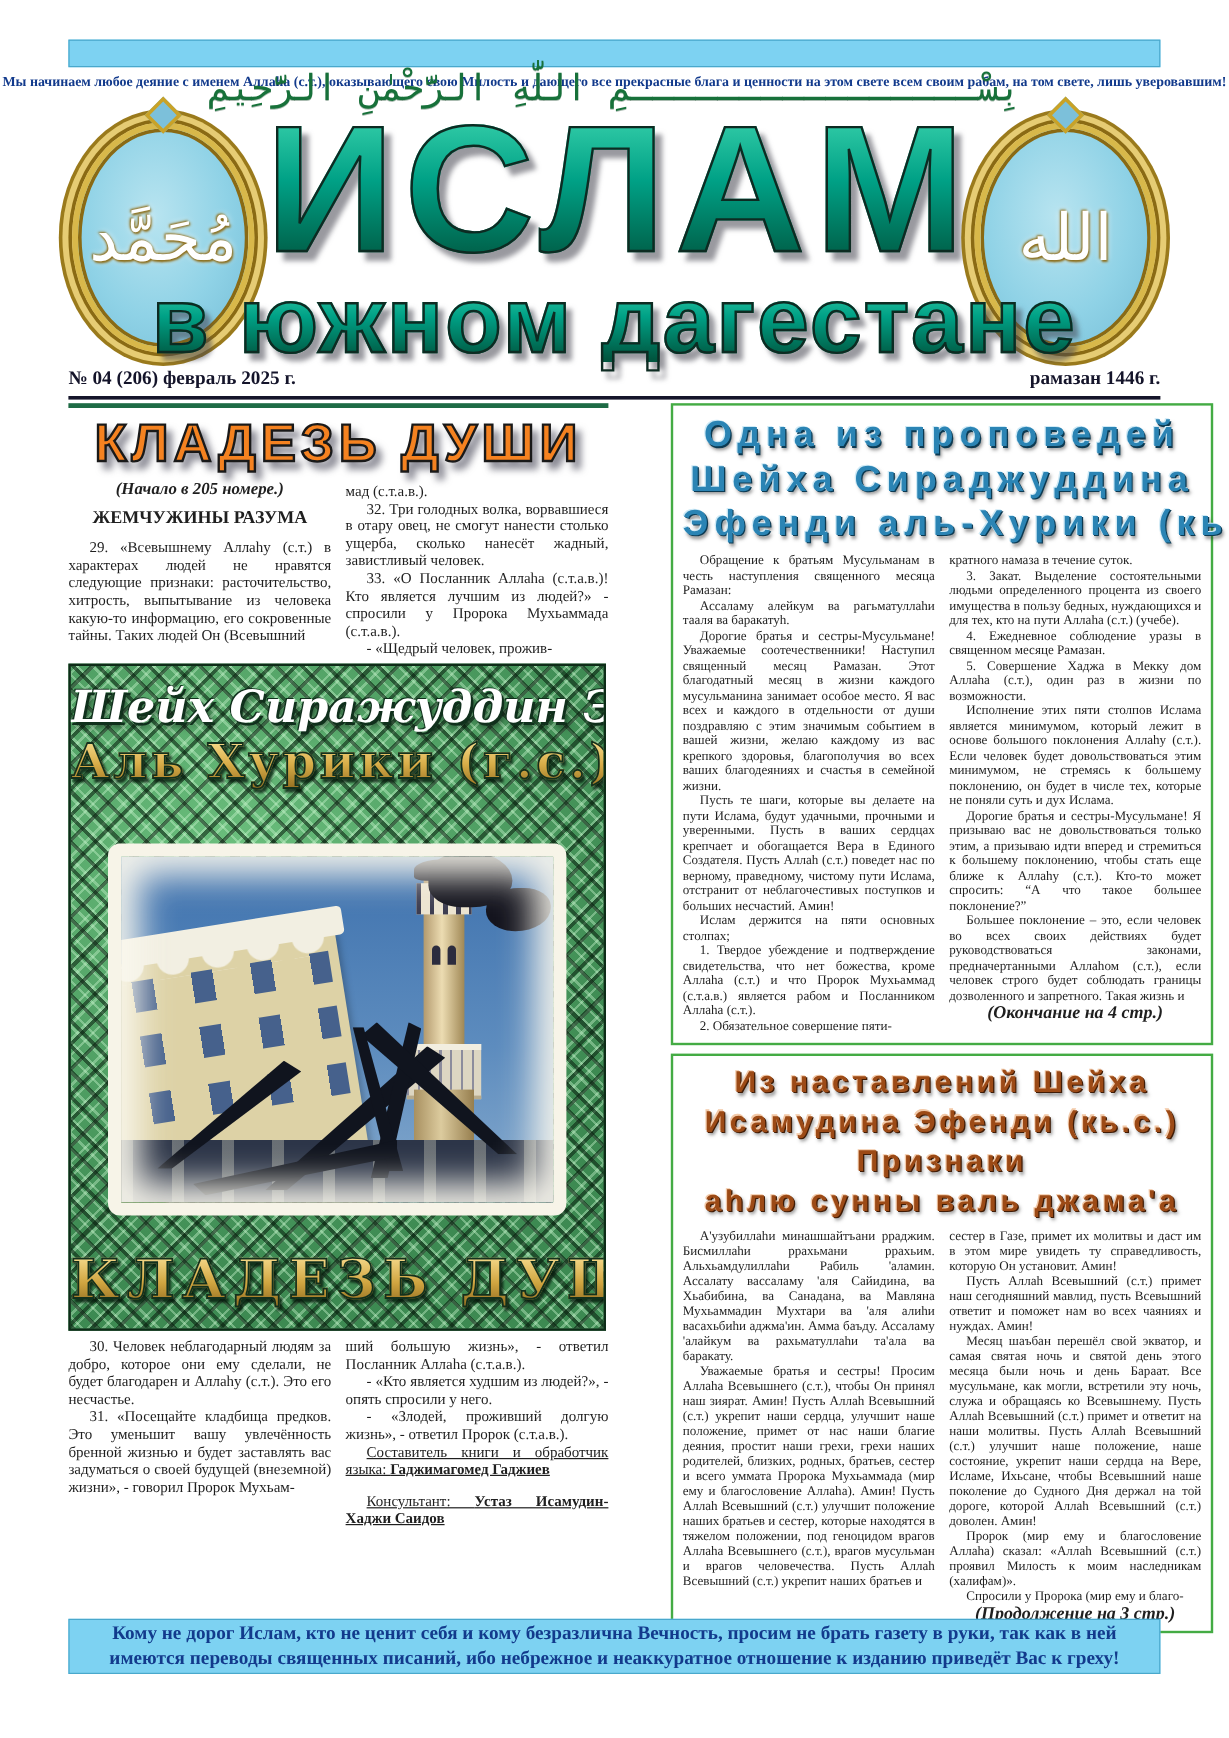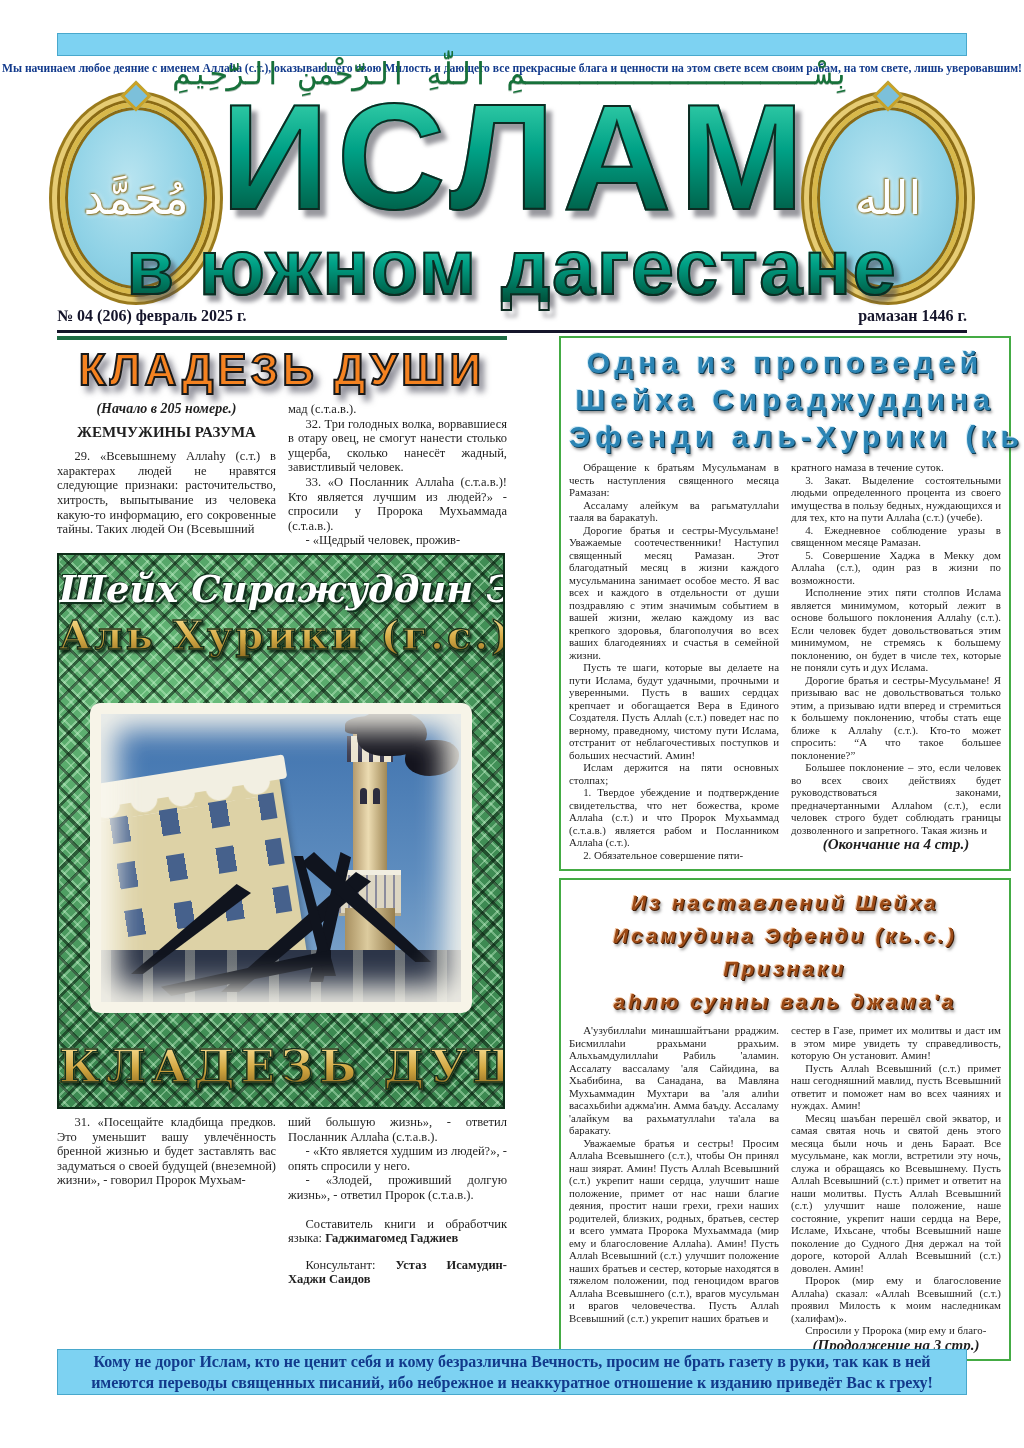--- a/index.html
+++ b/index.html
@@ -20,21 +20,21 @@
   
   .mast{position:absolute;left:60px;right:60px;top:100px;height:190px;
     display:flex;align-items:flex-start;justify-content:space-between;}
   .medallion{position:relative;width:142px;height:182px;border-radius:50%;
     background:radial-gradient(ellipse at 45% 40%,#b8e4f0 0%,#8fd2e6 55%,#74bcd6 100%);
     border:5px solid #d8b84a;
     box-shadow:0 0 0 3px #8a6a14,inset 0 0 0 3px #8a6a14,0 0 0 8px #e6cc74,0 0 0 11px #9a7a1c,2px 4px 6px rgba(0,0,0,.35);
     display:flex;align-items:center;justify-content:center;flex:0 0 auto;margin-top:2px;}
   .medallion::before{content:"";position:absolute;top:-22px;left:50%;width:16px;height:16px;
     transform:translateX(-50%) rotate(45deg);background:#7cc0da;border:3px solid #c9a227;}
-  .medallion .ar{font-family:"DejaVu Sans",sans-serif;font-size:46px;color:#ffffff;
+  .medallion .ar{font-family:"DejaVu Sans",sans-serif;font-size:54px;color:#ffffff;
     text-shadow:1px 1px 2px #8a6a14,-1px -1px 2px #8a6a14,0 0 6px rgba(255,255,255,.8);}
   .title-wrap{flex:1;text-align:right;margin-top:-14px;}
   .gazette-title{display:inline-block;font-family:"Liberation Sans",sans-serif;font-weight:bold;
     font-size:150px;line-height:.95;letter-spacing:8px;
     background:linear-gradient(180deg,#39d2ac 4%,#00a186 45%,#00563f 96%);
     -webkit-background-clip:text;background-clip:text;color:transparent;
     -webkit-text-stroke:2px #0d2b22;
     filter:drop-shadow(6px 7px 2px rgba(70,70,80,.55));}
   .gazette-subtitle{position:absolute;left:0;right:0;top:232px;text-align:center;
     font-family:"Liberation Sans",sans-serif;font-weight:bold;font-size:77px;line-height:70px;letter-spacing:2px;
@@ -57,21 +57,21 @@
     filter:drop-shadow(5px 6px 3px rgba(80,80,95,.65));white-space:nowrap;}
 
   .two-col{display:flex;gap:12px;margin-top:6px;}
   .tc{width:219px;text-align:justify;}
   .left-body{font-size:12.5px;line-height:14.6px;}
   .left-body p{margin:0;text-indent:1.4em;}
   .left-body p.cont{text-indent:0;}
   .start-note{font-weight:bold;font-style:italic;font-size:14px;text-align:center;text-indent:0!important;margin-bottom:8px!important;}
   .sec-head{font-weight:bold;font-size:15px;text-align:center;text-indent:0!important;margin-bottom:10px!important;}
 
-  .credits{margin-top:14px;}
+  .credits{margin-top:0;text-decoration:underline;}
   .credits p{margin:0 0 12px 0;text-indent:1.4em;}
   .credits b{font-weight:bold;}
 
   
   .panel{position:relative;margin-top:5px;width:444px;height:552px;border:2px solid #0e2c18;overflow:hidden;
     background-color:#4e9e63;
     background-image:
       repeating-linear-gradient(45deg,rgba(8,30,14,.55) 0 3px,transparent 3px 15px),
       repeating-linear-gradient(-45deg,rgba(8,30,14,.55) 0 3px,transparent 3px 15px),
       repeating-linear-gradient(45deg,rgba(200,245,205,.4) 6px 8px,transparent 8px 15px),
@@ -132,22 +132,22 @@
   .tuft2{position:absolute;right:2px;top:26px;width:54px;height:36px;background:#14141e;border-radius:55% 45% 60% 50%;}
   .photo-inner::after{content:"";position:absolute;inset:0;
     box-shadow:inset 0 0 28px 16px rgba(250,248,238,.95);}
 
   
   .rbox{border:2px solid #44ab44;background:#ffffff;padding:6px 8px 8px 8px;}
   .rbox + .rbox{margin-top:7px;}
   .h-blue,.h-brown{font-family:"Liberation Sans",sans-serif;font-weight:bold;text-align:center;}
   .h-blue{font-size:30px;line-height:37px;letter-spacing:5px;color:#2b84b4;white-space:nowrap;
     text-shadow:-1px -1px 0 #cfeaf6,1px 1px 0 #0c3a52,2px 3px 3px rgba(40,40,40,.5);}
-  .h-brown{font-size:21px;line-height:33px;letter-spacing:3px;color:#9c4a16;white-space:nowrap;
-    text-shadow:-1px -1px 0 #f2c9a8,1px 1px 0 #401c06,2px 3px 3px rgba(40,40,40,.5);font-style:italic;}
+  .h-brown{font-size:25px;line-height:33px;letter-spacing:3px;color:#9c4a16;white-space:nowrap;
+    text-shadow:-1px -1px 0 #f2c9a8,1px 1px 0 #401c06,2px 3px 3px rgba(40,40,40,.5);}
   .right-body{font-size:10.9px;line-height:12.5px;}
   .right-body .tc{width:212px;}
   .right-body p{margin:0;text-indent:1.3em;}
   .right-body p.cont{text-indent:0;}
   .continuation{font-weight:bold;font-style:italic;font-size:15px;text-align:center;text-indent:0!important;margin-top:2px!important;}
 
   
   .bottom-strip{position:absolute;left:57px;right:57px;top:1349px;height:44px;background:#7dd2f2;
     border:1px solid #49a8cc;display:flex;flex-direction:column;align-items:center;justify-content:center;}
   .bottom-strip div{font-size:16px;line-height:21px;font-weight:bold;color:#123a8c;white-space:nowrap;}
@@ -231,20 +231,21 @@
           <div class="tuft1"></div>
           <div class="tuft2"></div>
         </div>
       </div>
 
       <div class="panel-caption">КЛАДЕЗЬ ДУШИ</div>
     </div>
 
     <div class="two-col left-body">
       <div class="tc">
+        <p>30. Человек неблагодарный людям за добро, которое они ему сделали, не будет благодарен и Аллаhу (с.т.). Это его несчастье.</p>
         <p>31. «Посещайте кладбища предков. Это уменьшит вашу увлечённость бренной жизнью и будет заставлять вас задуматься о своей будущей (внеземной) жизни», - говорил Пророк Мухьам-</p>
       </div>
       <div class="tc">
         <p class="cont">ший большую жизнь», - ответил Посланник Аллаhа (с.т.а.в.).</p>
         <p>- «Кто является худшим из людей?», - опять спросили у него.</p>
         <p>- «Злодей, проживший долгую жизнь», - ответил Пророк (с.т.а.в.).</p>
         <div class="credits">
           <p><span>Составитель книги и обработчик языка: </span><b>Гаджимагомед Гаджиев</b></p>
           <p><span>Консультант: </span><b>Устаз Исамудин-Хаджи Саидов</b></p>
         </div>

